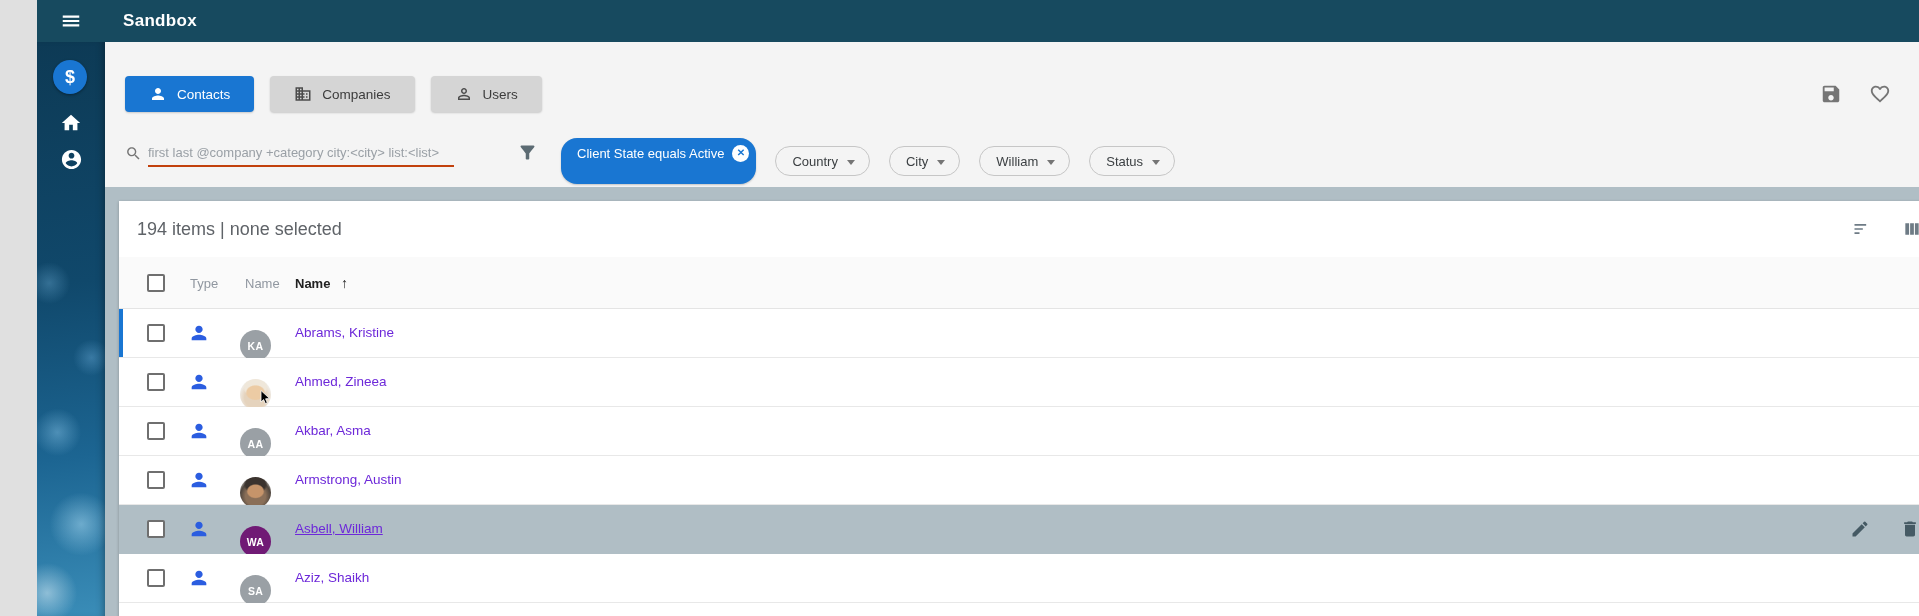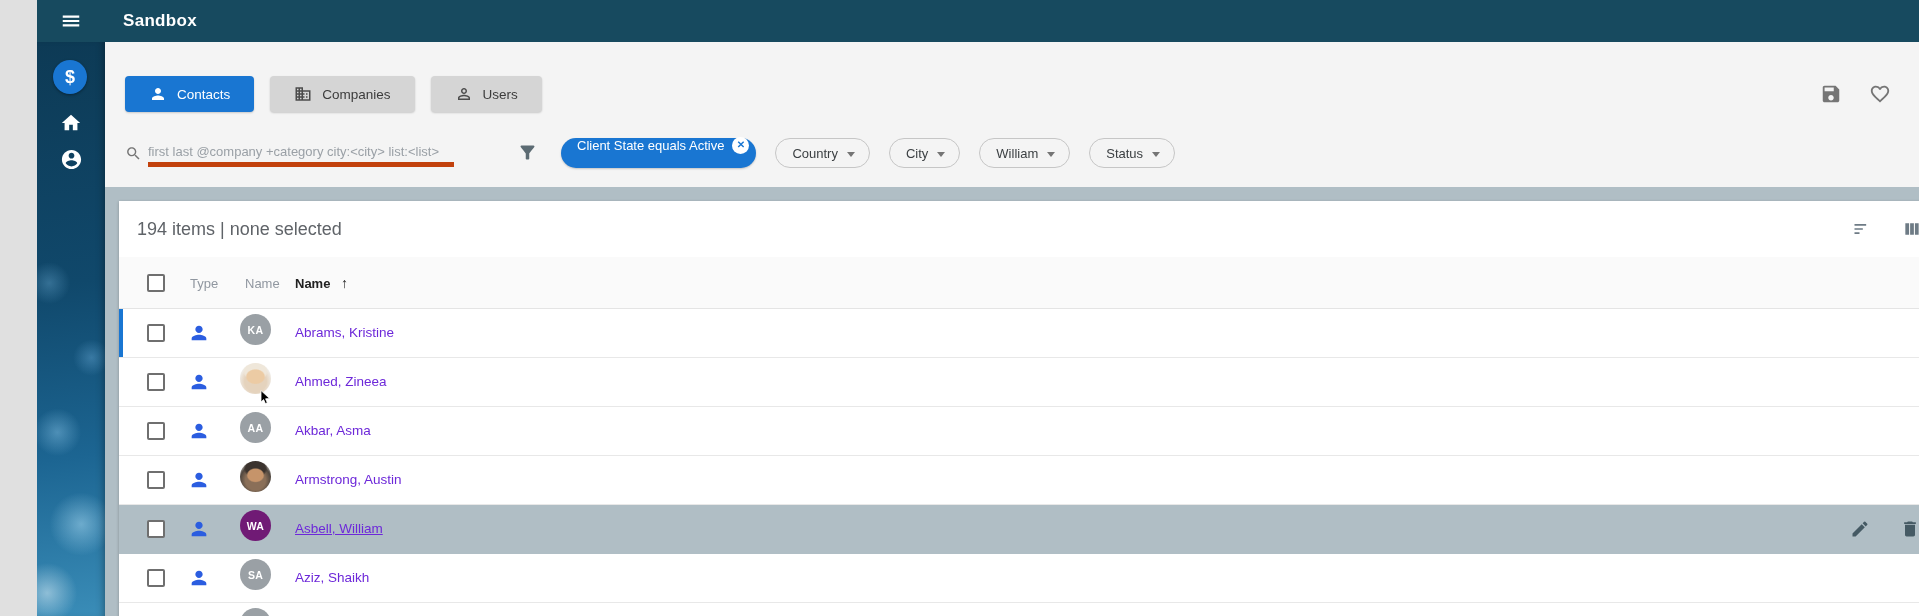--- a/index.html
+++ b/index.html
@@ -47,27 +47,27 @@
   }
   .tab.active { background:#1976d2; color:#fff; }
   .page-actions { position:absolute; right:16px; top:83px; display:flex; gap:27px; z-index:5; }
   .page-actions svg { cursor:pointer; }
   
   .search-icon { position:absolute; left:88px; top:145px; }
   .search-input {
     position:absolute; left:111px; top:140px; width:306px; height:27px;
     border:none; outline:none; background:transparent; font-size:13px;
     font-family:"Liberation Sans", sans-serif; color:#14532d;
-    border-bottom:5px solid #c2410c; border-radius:0;
+    border-bottom:2px solid #c2410c; border-radius:0;
   }
   .search-input::placeholder { color:#9aa0a6; opacity:1; }
   .filter-funnel { position:absolute; left:480px; top:142px; cursor:pointer; }
   .chips { position:absolute; left:524px; top:138px; display:flex; gap:19px; align-items:center; }
   .chip-active {
-    height:30px; display:flex; align-items:center; gap:8px; padding:0 7px 16px 16px;
+    height:46px; display:flex; align-items:center; gap:8px; padding:0 7px 16px 16px;
     background:#1976d2; border-radius:16px; color:#fff; font-size:13px; cursor:pointer;
     box-shadow:0 1px 2px rgba(0,0,0,.2); white-space:nowrap;
   }
   .chip-x {
     width:17px; height:17px; border-radius:50%; background:#fff; color:#1976d2;
     display:flex; align-items:center; justify-content:center; font-size:10px;
     font-weight:700; cursor:pointer; line-height:1;
   }
   .chip-dd {
     height:30px; display:flex; align-items:center; gap:9px; padding:0 14px 0 16px;
@@ -98,21 +98,21 @@
   .col-label { position:absolute; top:19px; color:#9097a0; }
   .col-type { left:71px; }
   .col-icon { left:126px; }
   .col-name { left:176px; color:#212121; font-weight:700; }
   .sort-arrow { position:absolute; left:222px; top:18px; color:#212121; font-weight:700; font-size:14px; }
   
   .row { position:relative; height:49px; border-bottom:1px solid #e8e8e8; background:#fff; }
   .row .checkbox { position:absolute; left:28px; top:15px; }
   .row .type-icon { position:absolute; left:69px; top:13px; }
   .row .avatar {
-    position:absolute; left:121px; top:5px; width:31px; height:31px; border-radius:50%;
+    position:absolute; left:121px; top:21px; width:31px; height:31px; border-radius:50%;
     background:#9aa0a5; color:#fff; font-size:10.5px; font-weight:700;
     display:flex; align-items:center; justify-content:center; letter-spacing:.3px;
   }
   .row .avatar.photo-woman {
     background:
       radial-gradient(ellipse 46% 36% at 50% 44%, #eccba4 0 60%, rgba(236,203,164,0) 70%),
       radial-gradient(ellipse 62% 48% at 50% 26%, #efe7da 0 55%, rgba(239,231,218,0) 66%),
       radial-gradient(circle at 50% 60%, #e5d3bd 0 45%, #f0ede8 70%, #f7f5f2 100%);
   }
   .row .avatar.photo-man {

